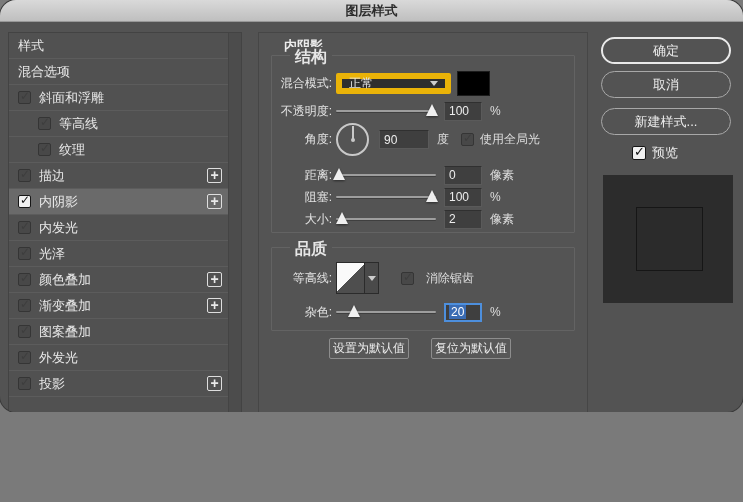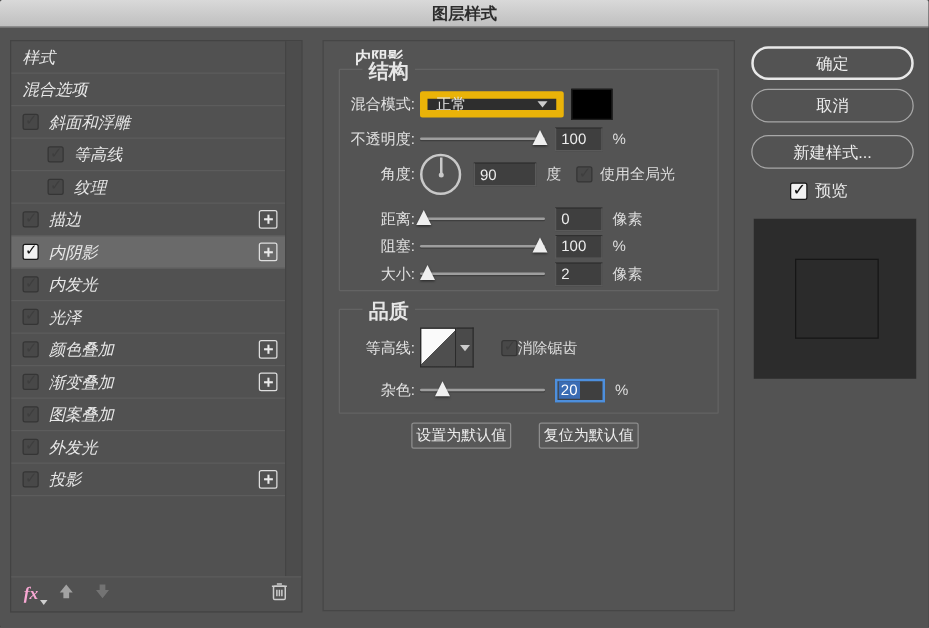--- a/index.html
+++ b/index.html
@@ -1,26 +1,26 @@
 <!DOCTYPE html>
 <html><head>
 <meta charset="utf-8">
 <style>
   html,body{margin:0;padding:0;background:#7a7a7a;}
   *{box-sizing:border-box;font-family:"Liberation Sans","DejaVu Sans",sans-serif;}
-  .window{position:relative;width:743px;height:502px;background:#535353;border-radius:2px;
+  .window{position:relative;width:743px;height:412px;background:#535353;border-radius:16px;
           overflow:hidden;box-shadow:0 0 0 1px #3a3a3a;}
   
   .titlebar{height:22px;background:linear-gradient(#d9d9d9,#bfbfbf);border-bottom:1px solid #989898;
             display:flex;align-items:center;justify-content:center;}
   .titlebar span{font-size:13px;font-weight:700;color:#2c2c2c;}
   
   .sidebar{position:absolute;left:8px;top:32px;width:234px;height:458px;background:#515151;
            border:1px solid #434343;}
-  .slist{position:absolute;left:0;top:0;right:13px;bottom:28px;overflow:hidden;font-style:italic;}
+  .slist{position:absolute;left:0;top:0;right:13px;bottom:28px;overflow:hidden;}
   .srow{height:26px;display:flex;align-items:center;gap:8px;padding:0 6px 0 9px;
         border-bottom:1px solid #5c5c5c;}
   .srow.selected{background:#6a6a6a;}
   .srow.indent{padding-left:29px;}
   .slabel{font-size:13px;color:#e8e8e8;white-space:nowrap;}
   .cb{width:13px;height:13px;background:#484848;border:1px solid #353535;border-radius:2px;
       position:relative;flex:none;}
   .cb::after{content:'✓';position:absolute;left:1px;top:-3px;font-size:12px;font-weight:700;color:#3e3e3e;}
   .cb.on{background:#f1f1f1;border-color:#161616;}
   .cb.on::after{color:#101010;}
@@ -49,21 +49,21 @@
   .unit{font-size:12px;color:#dedede;}
   .slider{position:relative;width:100px;height:18px;flex:none;margin-left:4px;}
   .track{position:absolute;left:0;right:0;top:8px;height:2px;background:#9e9e9e;border-radius:1px;
          box-shadow:0 1px 0 rgba(0,0,0,.25);}
   .thumb{position:absolute;top:2px;width:0;height:0;border-left:6px solid transparent;
          border-right:6px solid transparent;border-bottom:12px solid #efefef;
          transform:translateX(-50%);filter:drop-shadow(0 1px 1px rgba(0,0,0,.5));}
   .field{width:38px;height:19px;background:#3f3f3f;border:1px solid #5a5a5a;border-top-color:#303030;
          display:flex;align-items:center;padding:0 4px;font-size:12px;color:#ededed;flex:none;
          margin-left:8px;margin-right:8px;}
-  .field.focus{border:2px solid #4d8fdd;padding:0 18px;justify-content:flex-end;}
+  .field.focus{border:2px solid #4d8fdd;padding:0 3px;}
   .field.focus .fval{background:#3a6cb4;padding:0 2px;color:#fff;}
   .dropdown{width:115px;height:21px;background:#2e2e2e;border:6px solid #eab308;border-radius:2px;
             display:flex;align-items:center;padding:0 7px;margin-left:4px;flex:none;}
   .dropdown .ddval{font-size:12px;color:#e4e4e4;}
   .dd-arrow{margin-left:auto;width:0;height:0;border-left:4px solid transparent;
             border-right:4px solid transparent;border-top:5px solid #cdcdcd;}
   .swatch{width:33px;height:25px;background:#000;border:1px solid #1c1c1c;margin-left:6px;flex:none;}
   .dial{position:relative;width:33px;height:33px;border:2px solid #c9c9c9;border-radius:50%;
         flex:none;margin-left:4px;}
   .needle{position:absolute;left:50%;top:1px;width:2px;height:13px;background:#c9c9c9;
@@ -273,21 +273,21 @@
 
       <div class="prow" style="top:13px;height:34px;">
         <span class="plab">等高线:</span>
         <span class="contour-pick">
           <span class="contour-thumb"></span>
           <span class="contour-dd">
             <span class="dd-arrow" style="margin:0;"></span>
           </span>
         </span>
         <span class="cb" style="margin-left:22px;"></span>
-        <span class="unit" style="margin-left:0;">消除锯齿</span>
+        <span class="unit" style="margin-left:12px;">消除锯齿</span>
       </div>
 
       <div class="prow" style="top:53px;">
         <span class="plab">杂色:</span>
         <span class="slider">
           <span class="track"></span>
           <span class="thumb" style="left: 18%;"></span>
         </span>
         <span class="field focus">
           <span class="fval">20</span>

